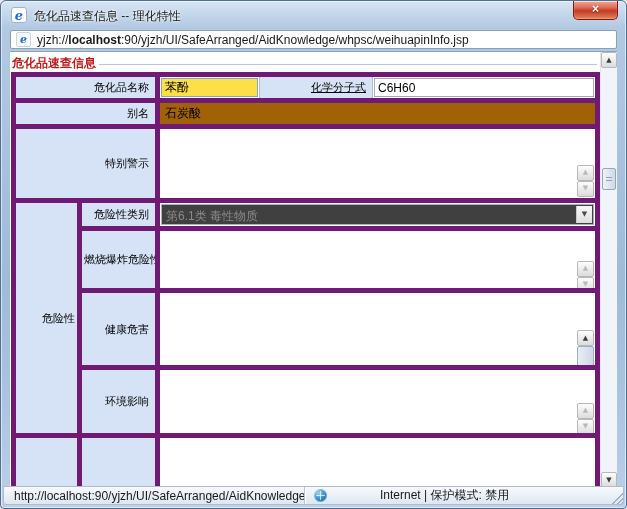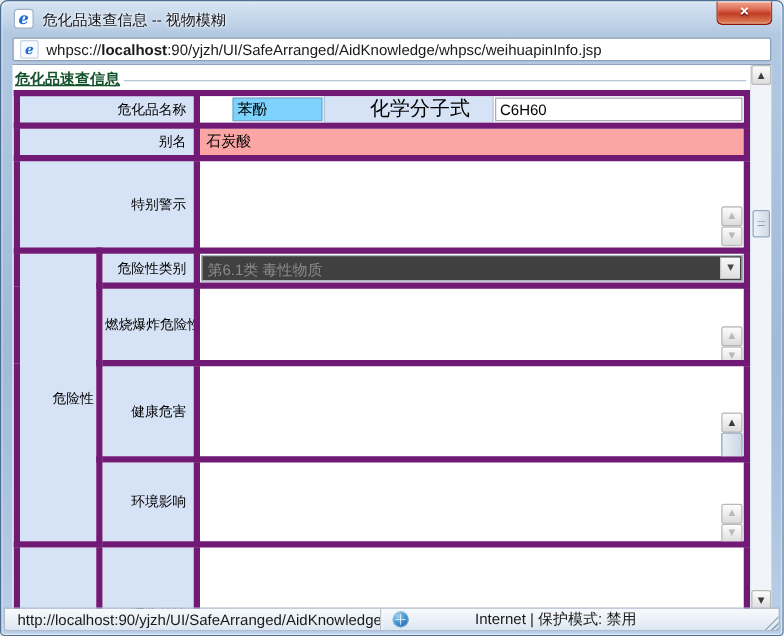--- a/index.html
+++ b/index.html
@@ -45,45 +45,45 @@
             background:#f7fbff; flex:0 0 auto; }
   .url-text { font-size:12px; color:#1a1a1a; white-space:nowrap; }
   .url-text b { font-weight:bold; }
 
   
   .client { position:absolute; top:50px; left:9px; right:9px; height:437px;
             background:#fff; overflow:hidden; border-top:1px solid #8aa3bd; }
   .page { position:absolute; left:0; top:0; right:17px; bottom:0; overflow:hidden; }
 
   .legend { display:flex; align-items:center; margin:4px 3px 0 2px; height:15px; }
-  .legend-text { font-size:12px; font-weight:bold; color:#14532d; white-space:nowrap;text-decoration:underline; }
+  .legend-text { font-size:12px; font-weight:bold; color:#b91c1c; white-space:nowrap; }
   .legend-line { flex:1; height:1px; background:#b9c6da; margin-left:3px; margin-top:2px; }
 
   table.grid { position:absolute; left:1px; top:20px; width:589px;
                border-collapse:collapse; table-layout:fixed; }
   td { border:5px solid #701a75; vertical-align:middle; overflow:hidden; }
   td.lbl { background:#d6e2f5; font-size:11px; color:#000; text-align:right;
            padding:0 6px 0 2px; white-space:nowrap; }
   td.grp { text-align:right; padding:0 2px; }
   td.cnt { background:#fff; padding:0; }
-  td.val { background:#fca5a5; font-size:12px; padding:2px 5px; }
+  td.val { background:#a16207; font-size:12px; padding:2px 5px; }
 
   tr.r1 { height:23px; } tr.r2 { height:24px; } tr.r3 { height:74px; }
   tr.r4 { height:25px; } tr.r5 { height:62px; } tr.r6 { height:77px; }
   tr.r7 { height:68px;padding-left:12px; } tr.r8 { height:112px; }
 
   
   .split-row { display:flex; height:100%; align-items:stretch; }
   .part-white { padding:1px; background:#fff; }
   .part-lbl { flex:1; background:#d6e2f5; border-left:1px solid #aebfd8; border-right:1px solid #aebfd8;
               display:flex; align-items:center; justify-content:flex-end;
-              font-size:16px; padding-right:18px; white-space:nowrap; }
+              font-size:11px; padding-right:6px; white-space:nowrap;text-decoration:underline; }
   .inpt { height:100%; border:1px solid #abadb3; background:#fff; font-size:12px;
           display:flex; align-items:center; padding:0 3px; }
-  .inpt.focus { border:1px solid #7fa8cc; background:#7dd3fc;margin-left:25px; }
+  .inpt.focus { border:1px solid #7fa8cc; background:#fde047; }
 
   
   .ta { position:relative; height:100%; background:#fff; }
   .ta-text { position:absolute; top:1px; left:1px; right:19px; bottom:1px;
              padding:1px 3px; font-size:12px; line-height:20px; color:#000;
              white-space:pre-wrap; overflow:hidden; }
   .ta-scroll { position:absolute; top:1px; right:1px; bottom:1px; width:17px;
                background:#f3f3f3; display:flex; flex-direction:column; }
   .sb-btn { height:16px; flex:0 0 16px; border:1px solid #b8b8b8; border-radius:2px;
             background:linear-gradient(180deg,#fdfdfd,#dcdcdc);
@@ -135,32 +135,32 @@
 </style>
 </head>
 <body>
 
 <div class="window">
 
   <div class="titlebar">
     <div class="title-icon">
       <span class="ie-e">e</span>
     </div>
-    <div class="title-text">危化品速查信息 -- 视物模糊</div>
+    <div class="title-text">危化品速查信息 -- 理化特性</div>
     <div class="close-btn">
       <span>×</span>
     </div>
   </div>
 
   <div class="urlbar">
     <div class="url-input">
       <span class="url-ie">
         <span class="ie-e" style="font-size:11px">e</span>
       </span>
-      <span class="url-text"><span>whpsc://</span><b>localhost</b><span>:90/yjzh/UI/SafeArranged/AidKnowledge/whpsc/weihuapinInfo.jsp</span></span>
+      <span class="url-text"><span>yjzh://</span><b>localhost</b><span>:90/yjzh/UI/SafeArranged/AidKnowledge/whpsc/weihuapinInfo.jsp</span></span>
     </div>
   </div>
 
   <div class="client">
     <div class="page">
 
       <div class="legend">
         <span class="legend-text">危化品速查信息</span>
         <span class="legend-line"></span>
       </div>
@@ -174,21 +174,21 @@
 
         <tbody>
             <tr class="r1">
           <td class="lbl" colspan="2">危化品名称</td>
           <td class="cnt">
             <div class="split-row">
               <div class="part-white" style="width:99px">
                 <div class="inpt focus">苯酚</div>
               </div>
               <div class="part-lbl">化学分子式</div>
-              <div class="part-white" style="width:200px">
+              <div class="part-white" style="width:222px">
                 <div class="inpt">C6H60</div>
               </div>
             </div>
           </td>
         </tr>
 
         <tr class="r2">
           <td class="lbl" colspan="2">别名</td>
           <td class="val">石炭酸</td>
         </tr>

